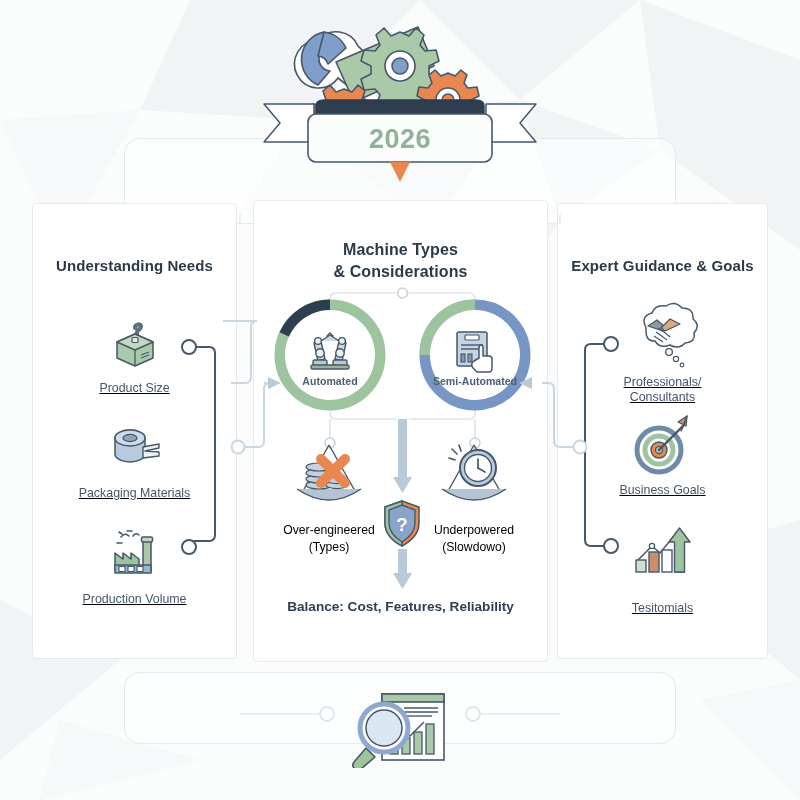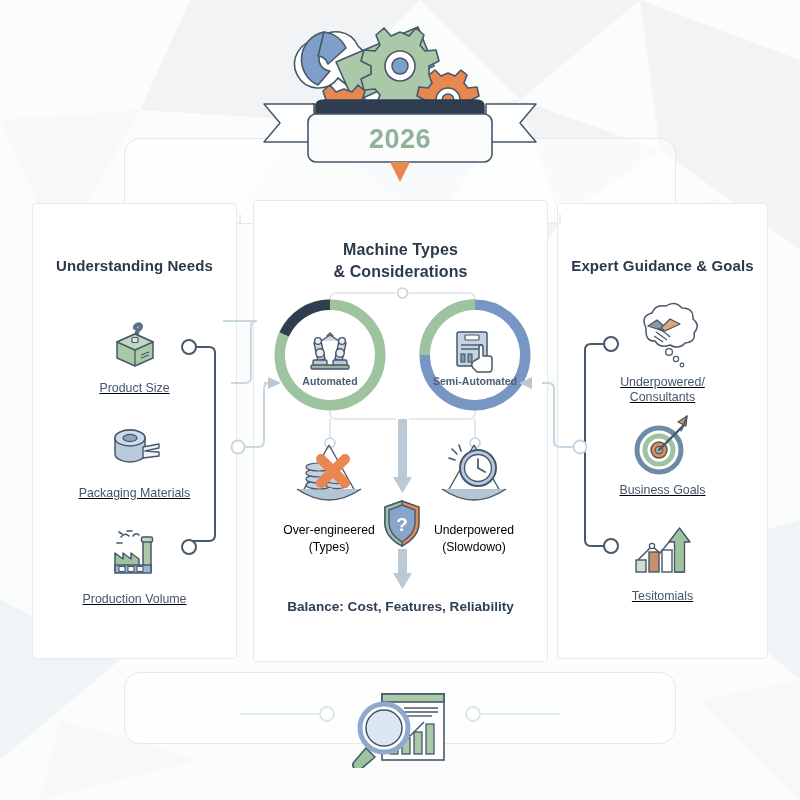--- a/index.html
+++ b/index.html
@@ -313,21 +313,21 @@
           <path d="M24 24 l9,-6 9,8 -3,3 z" fill="#8c9aa8" stroke="#46586a" stroke-width="1.3" stroke-linejoin="round"></path>
           <path d="M56 22 l-10,-5 -9,9 4,3 z" fill="#e0a878" stroke="#46586a" stroke-width="1.3" stroke-linejoin="round"></path>
           <path d="M34 26 q8,5 12,9" fill="none" stroke="#46586a" stroke-width="1.3"></path>
           <path d="M32 30 q7,5 11,8" fill="none" stroke="#46586a" stroke-width="1.3"></path>
           <path d="M30 34 q6,4 9,6" fill="none" stroke="#46586a" stroke-width="1.3"></path>
           <circle cx="45" cy="50" r="3.4" fill="#ffffff" stroke="#46586a" stroke-width="1.3"></circle>
           <circle cx="52" cy="57" r="2.6" fill="#ffffff" stroke="#46586a" stroke-width="1.2"></circle>
           <circle cx="58" cy="63" r="1.9" fill="#ffffff" stroke="#46586a" stroke-width="1.1"></circle>
         </svg>
       </div>
-      <div class="lbl">Underpowered/</div>
+      <div class="lbl">Professionals/</div>
       <div class="lbl" style="margin-top:0">Consultants</div>
     </div>
 
     <div class="item r-i2">
       <div class="ico">
         <svg width="70" height="66" viewBox="0 0 70 66">
           <circle cx="31" cy="38" r="22" fill="#ffffff" stroke="#46586a" stroke-width="1.6"></circle>
           <circle cx="31" cy="38" r="22" fill="none" stroke="#6d8aa6" stroke-width="5"></circle>
           <circle cx="31" cy="38" r="14" fill="none" stroke="#9dc39f" stroke-width="5"></circle>
           <circle cx="31" cy="38" r="8" fill="#e8874f" stroke="#46586a" stroke-width="1.4"></circle>
@@ -345,21 +345,21 @@
         <svg width="74" height="60" viewBox="0 0 74 60">
           <path d="M12 38 L26 24 L34 31 L48 14" fill="none" stroke="#46586a" stroke-width="1.5"></path>
           <circle cx="26" cy="24" r="2.6" fill="#ffffff" stroke="#46586a" stroke-width="1.3"></circle>
           <rect x="10" y="38" width="10" height="12" fill="#cfe0d3" stroke="#46586a" stroke-width="1.4"></rect>
           <rect x="23" y="30" width="10" height="20" fill="#c98f6d" stroke="#46586a" stroke-width="1.4"></rect>
           <rect x="36" y="28" width="10" height="22" fill="#ffffff" stroke="#46586a" stroke-width="1.4"></rect>
           <rect x="49" y="24" width="9" height="26" fill="#b8cfc0" stroke="#46586a" stroke-width="1.4"></rect>
           <path d="M53.5 6 L64 20 H58.5 V50 H48.5 V20 H43 Z" fill="#9dc39f" stroke="#46586a" stroke-width="1.4" stroke-linejoin="round"></path>
         </svg>
       </div>
-      <div class="lbl" style="margin-top:4px">Tesitomials</div>
+      <div class="lbl" style="margin-top:16px">Tesitomials</div>
     </div>
   </div>
 
   <svg id="connectors" viewBox="0 0 800 800">
 
     <path d="M191 347 h18 q6,0 6,6 v182 q0,6 -6,6 h-18" fill="none" stroke="#46586a" stroke-width="2"></path>
     <circle cx="189" cy="347" r="7" fill="#ffffff" stroke="#46586a" stroke-width="2"></circle>
     <circle cx="189" cy="547" r="7" fill="#ffffff" stroke="#46586a" stroke-width="2"></circle>
 
     <path d="M253 447 h14 q6,0 6,-6 v-50 q0,-6 6,-6 h-34" transform="translate(-22,-64)" fill="none" stroke="#c8d7e0" stroke-width="2"></path>

